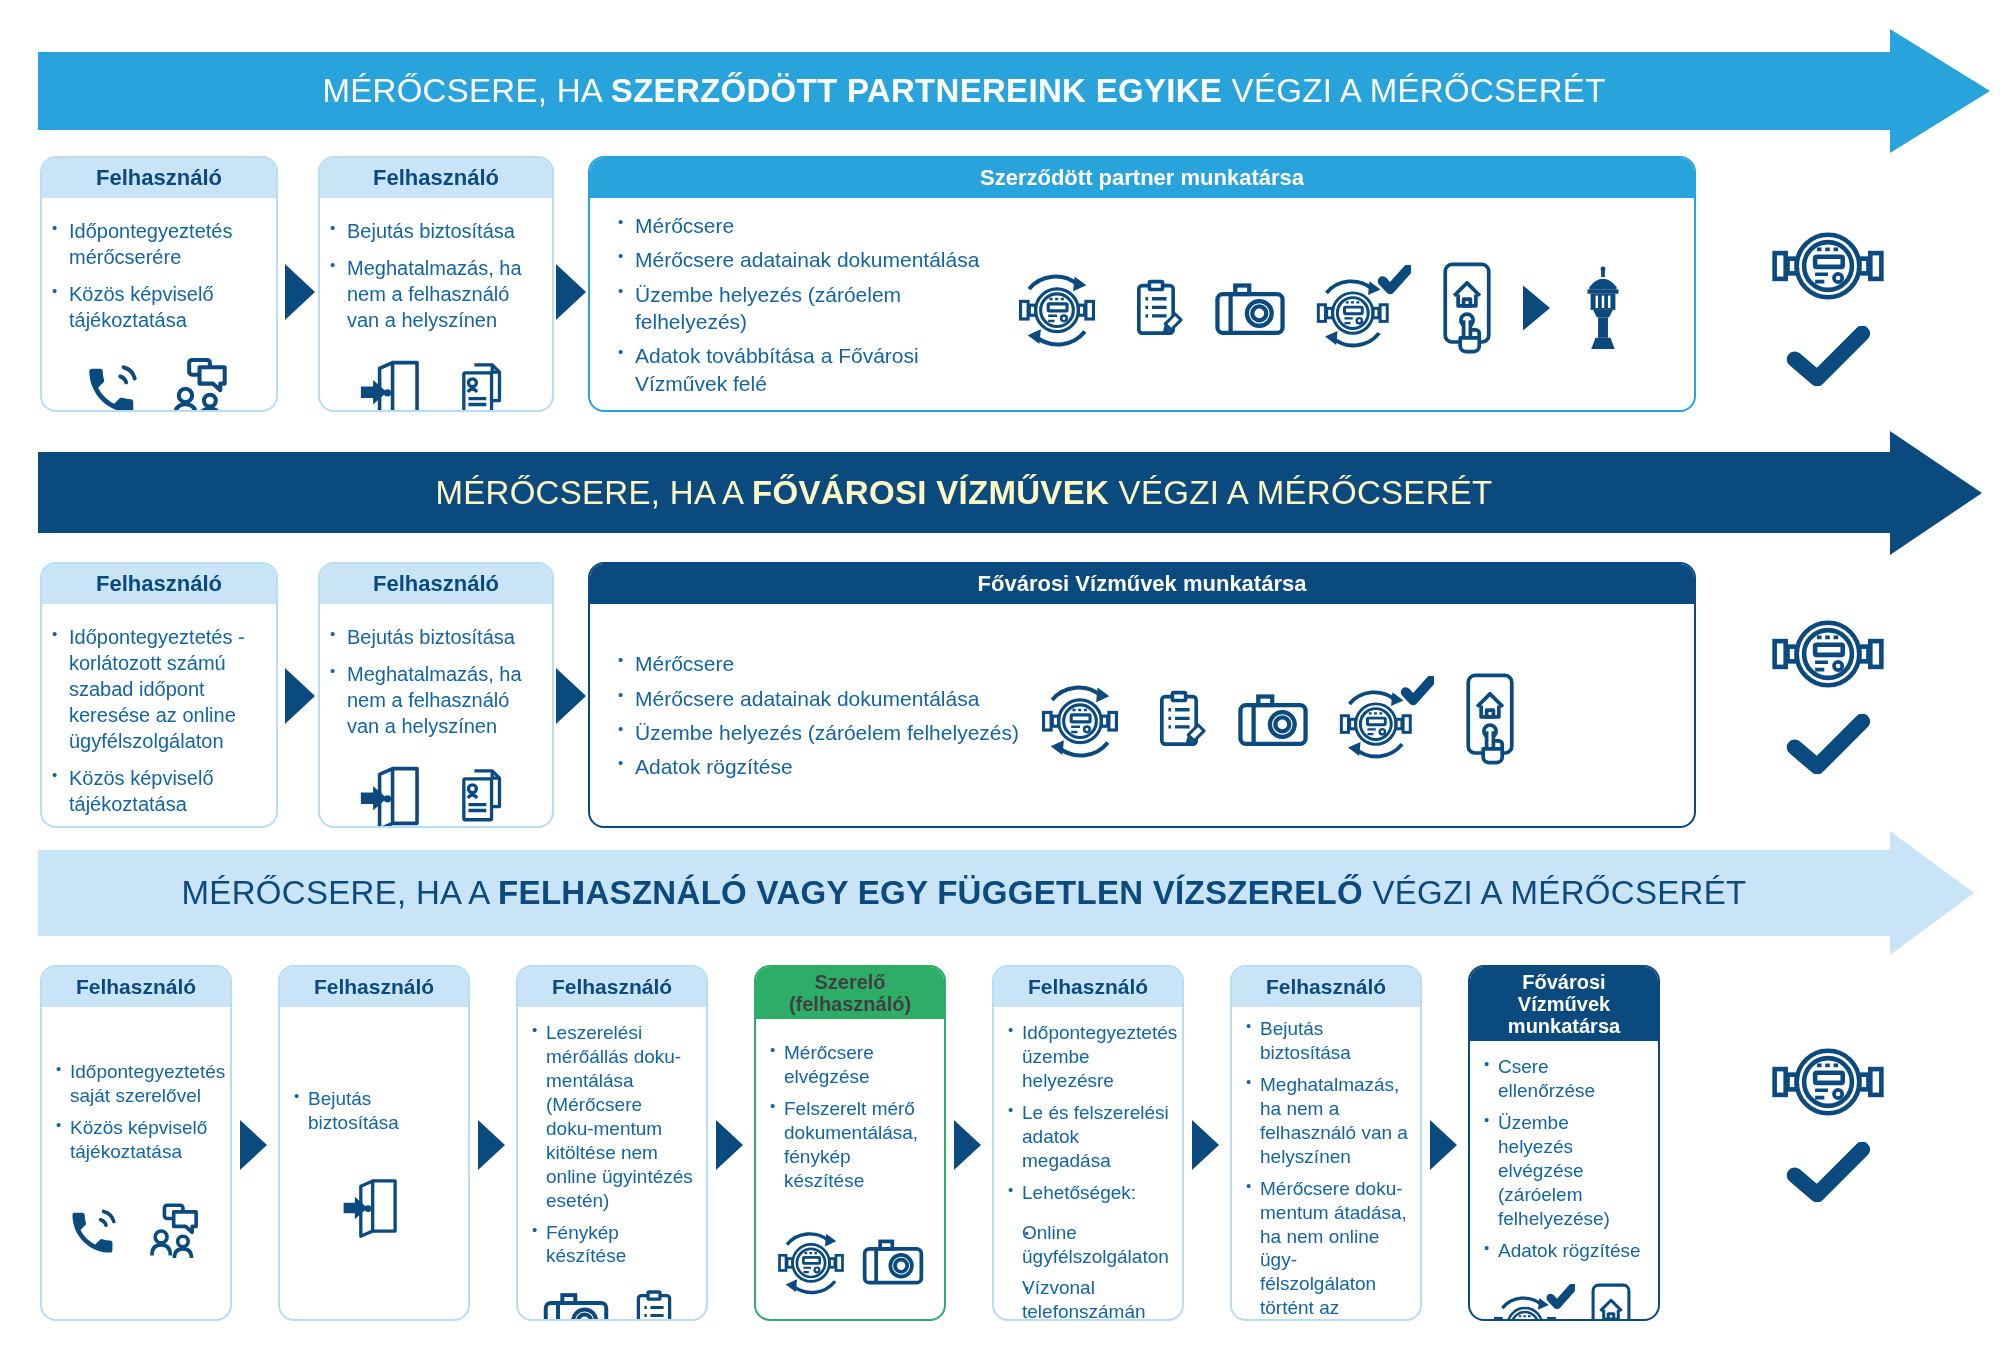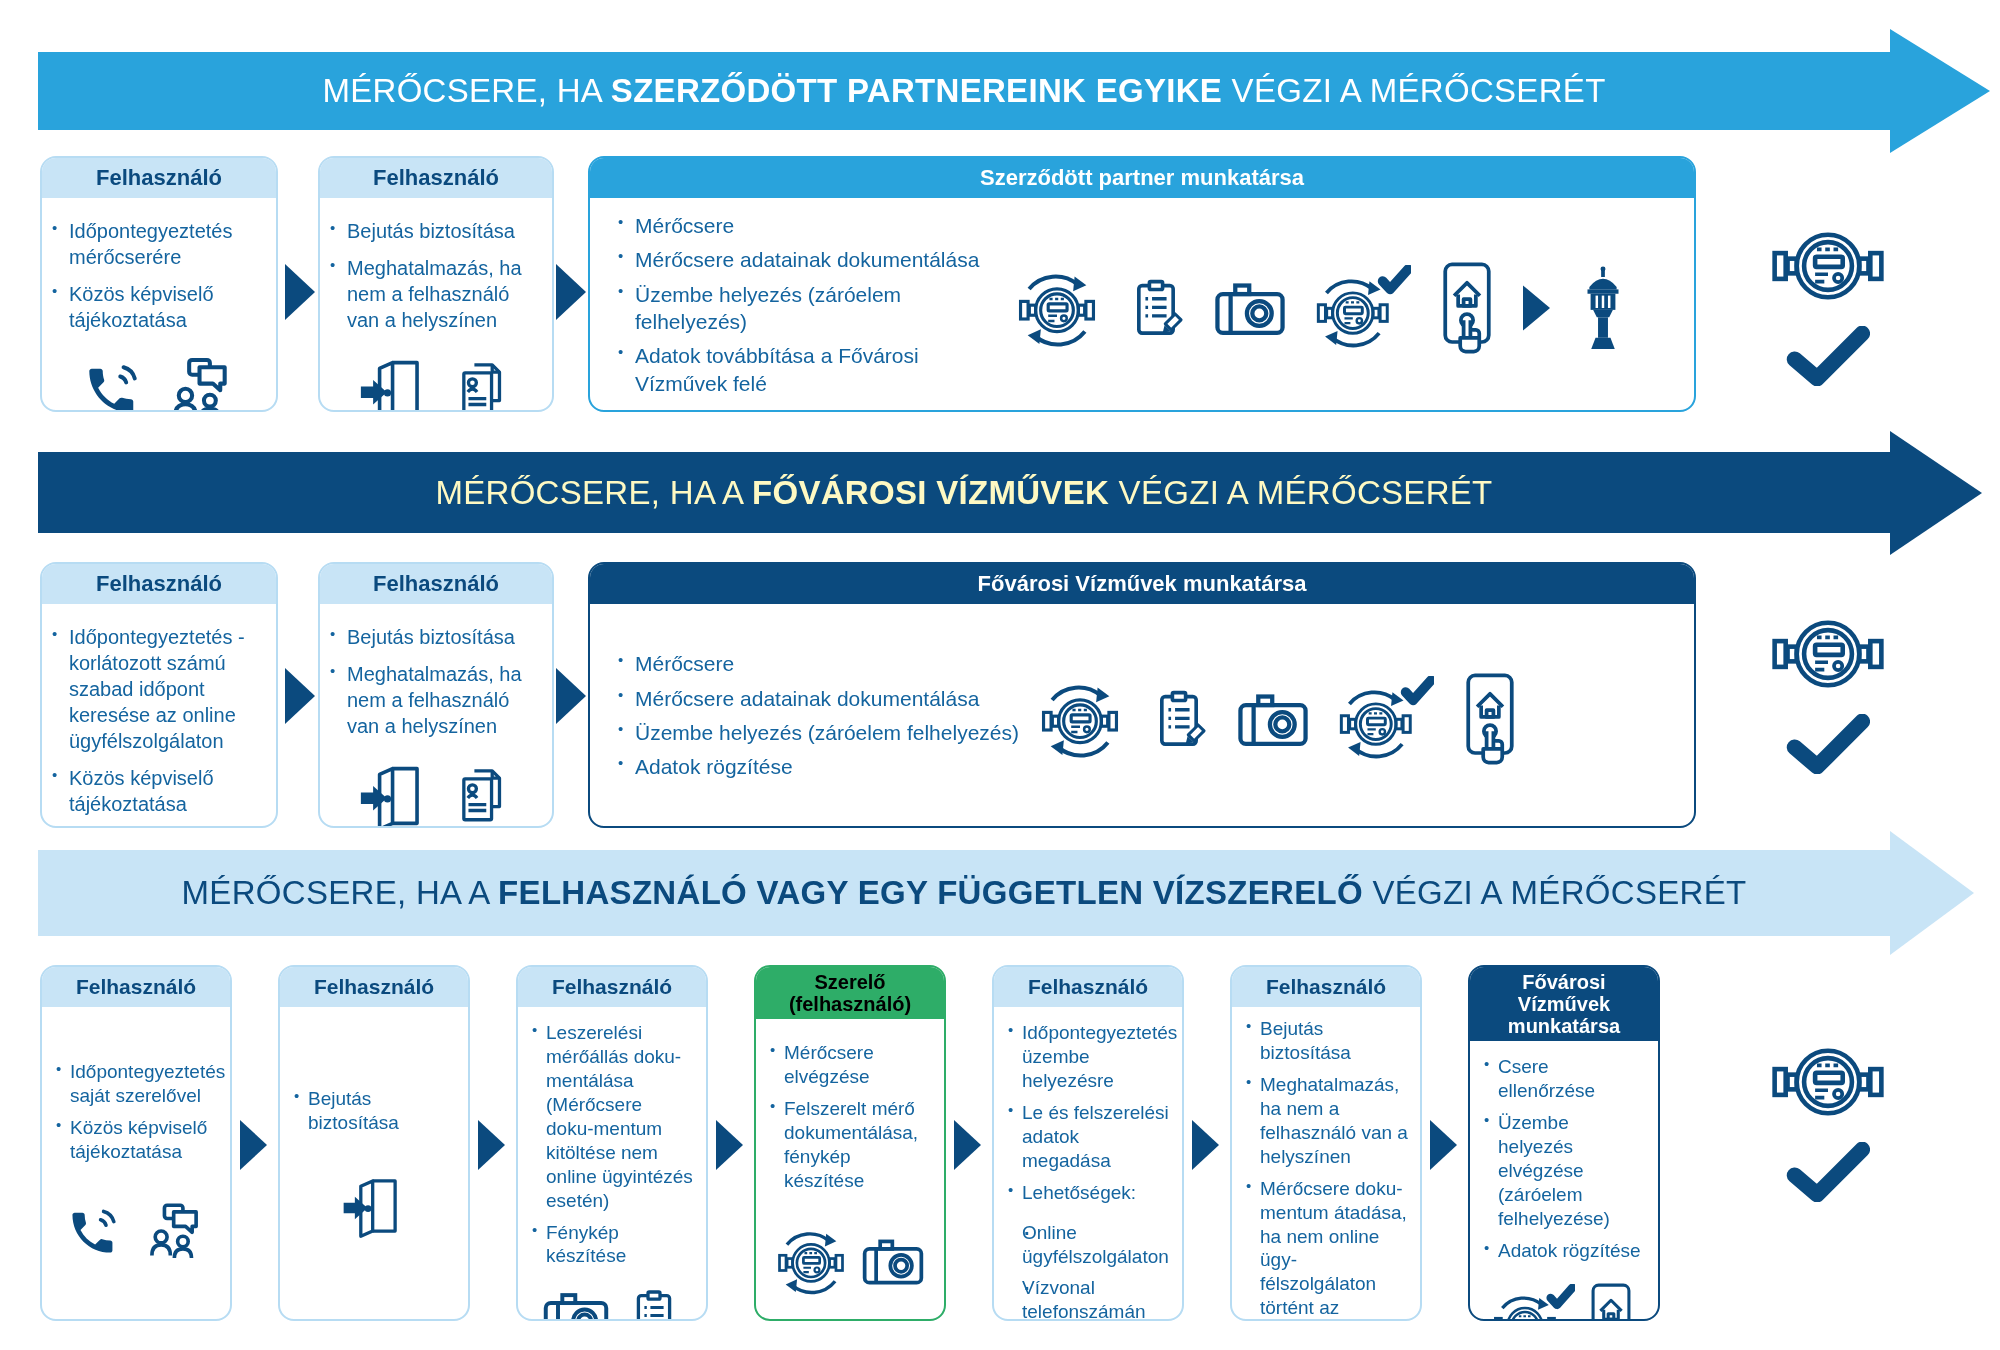--- a/index.html
+++ b/index.html
@@ -30,21 +30,21 @@
   .banner3{top:850px;height:86px;background:var(--lblue);color:var(--navy)}
   .banner3::after{border-left:84px solid var(--lblue)}
   
   .card{position:absolute;background:#fff;border:2px solid var(--lborder);border-radius:16px;
     display:flex;flex-direction:column;overflow:hidden}
   .card-h{flex:0 0 auto;min-height:40px;background:var(--lblue);color:var(--navy);
     font-weight:bold;font-size:22px;line-height:1.1;display:flex;align-items:center;justify-content:center;
     text-align:center;padding:4px 8px}
   .card.bright{border-color:var(--bright)} .card.bright .card-h{background:var(--bright);color:#fff}
   .card.navyc{border-color:var(--navy)}  .card.navyc .card-h{background:var(--navy);color:#fff}
-  .card.greenc{border-color:var(--green)}.card.greenc .card-h{background:var(--green);color:#000000;font-size:20px}
+  .card.greenc{border-color:var(--green)}.card.greenc .card-h{background:var(--green);color:#404040;font-size:20px}
   .card-b{flex:1;display:flex;flex-direction:column;padding:20px 8px 18px;color:var(--txt)}
   .card-b.center{justify-content:center}
   ul.blt{list-style:none;font-size:20px;line-height:1.3}
   .blt li{position:relative;padding-left:19px;margin-bottom:11px}
   .blt li::before{content:"•";position:absolute;left:2px;top:0;font-size:15px}
   .blt li.sub{padding-left:32px;margin-bottom:3px}
   .blt li.sub::before{content:"·";left:18px;font-weight:bold;font-size:20px}
   .icons-row{display:flex;align-items:center;justify-content:center;gap:18px;margin-top:auto;padding-top:10px;color:var(--navy)}
   
   .card.wide .card-b{flex-direction:row;align-items:center;justify-content:space-between;padding:10px 60px 2px 26px}

